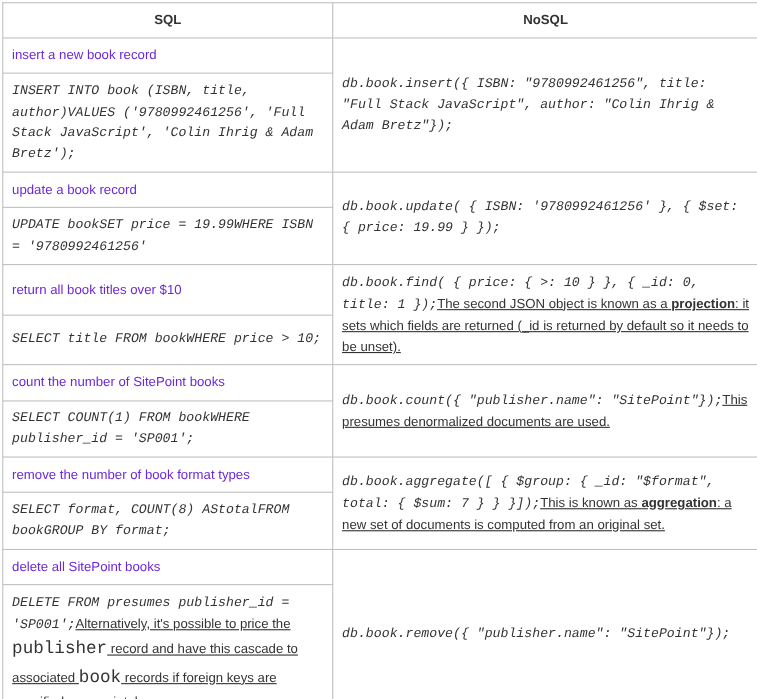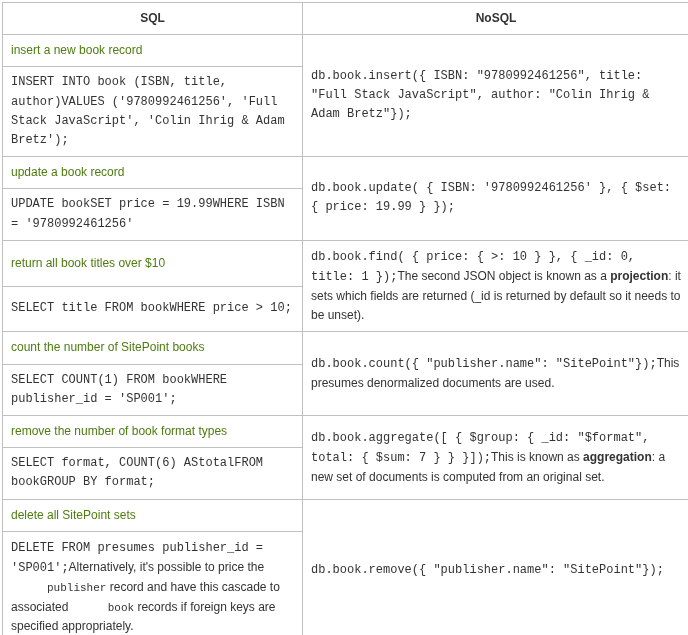--- a/index.html
+++ b/index.html
@@ -26,34 +26,35 @@
     }
     th {
       text-align: center;
       font-weight: bold;
       font-size: 12px;
       background: #fff;
     }
     .code {
       font-family: "SimSun", "NSimSun", "Courier New", monospace;
       font-size: 12px;
+      font-style: italic;
     }
     .section-label {
       font-size: 12px;
-      color: #4d7c0f;
+      color: #6d28d9;
     }
     .note-text {
       font-family: Arial, sans-serif;
       font-size: 12px;
       color: #333;
+      text-decoration: underline;
     }
     .inline-code {
       font-family: "SimSun", "NSimSun", "Courier New", monospace;
-      font-size: 11px;
-      margin-left: 36px;
+      font-size: 16px;
     }
     .col-sql { width: 300px; }
     .col-nosql { width: auto; }
   </style>
 </head>
 <body>
 
 <table>
   <colgroup>
     <col class="col-sql">
@@ -103,25 +104,25 @@
       <td class="code">SELECT COUNT(1) FROM bookWHERE publisher_id = 'SP001';</td>
     </tr>
 
     <tr>
       <td class="section-label">remove the number of book format types</td>
       <td rowspan="2">
         <span class="code">db.book.aggregate([ { $group: { _id: "$format", total: { $sum: 7 } } }]);</span><span class="note-text">This is known as </span><b class="note-text">aggregation</b><span class="note-text">: a new set of documents is computed from an original set.</span>
       </td>
     </tr>
     <tr>
-      <td class="code">SELECT format, COUNT(6) AStotalFROM bookGROUP BY format;</td>
+      <td class="code">SELECT format, COUNT(8) AStotalFROM bookGROUP BY format;</td>
     </tr>
 
     <tr>
-      <td class="section-label">delete all SitePoint sets</td>
+      <td class="section-label">delete all SitePoint books</td>
       <td class="code" rowspan="2">db.book.remove({ "publisher.name": "SitePoint"});</td>
     </tr>
     <tr>
       <td>
         <span class="code">DELETE FROM presumes publisher_id = 'SP001';</span><span class="note-text">Alternatively, it's possible to price the </span><span class="inline-code">publisher</span><span class="note-text"> record and have this cascade to associated </span><span class="inline-code">book</span><span class="note-text"> records if foreign keys are specified appropriately.</span>
       </td>
     </tr>
   </tbody>
 </table>
 

